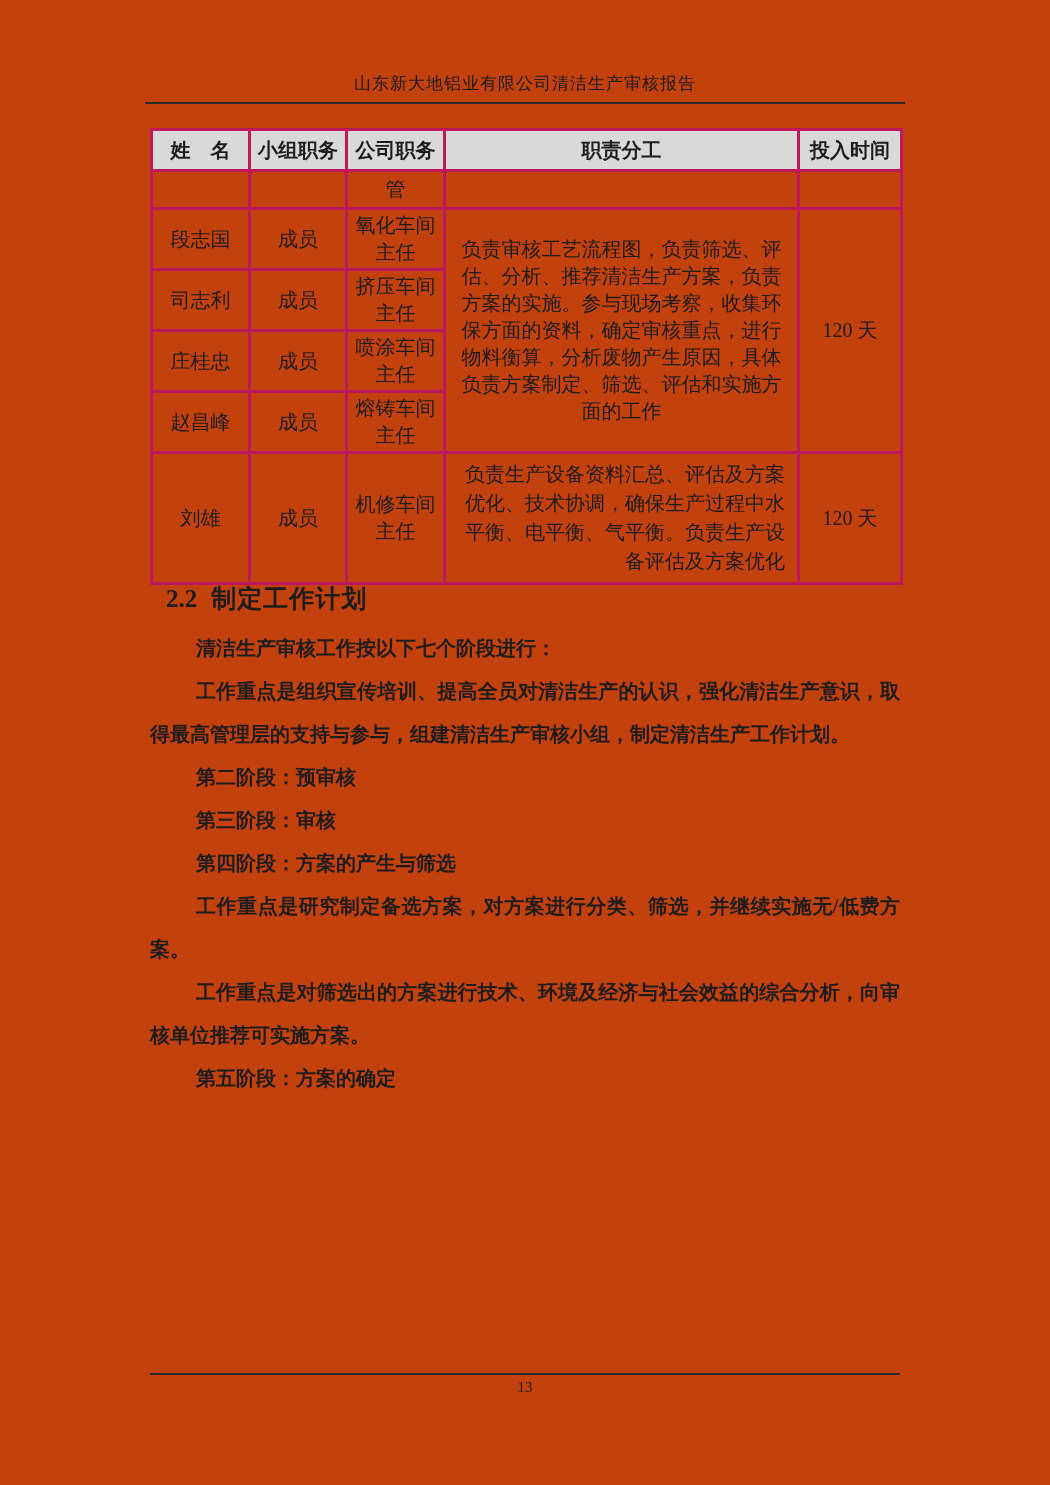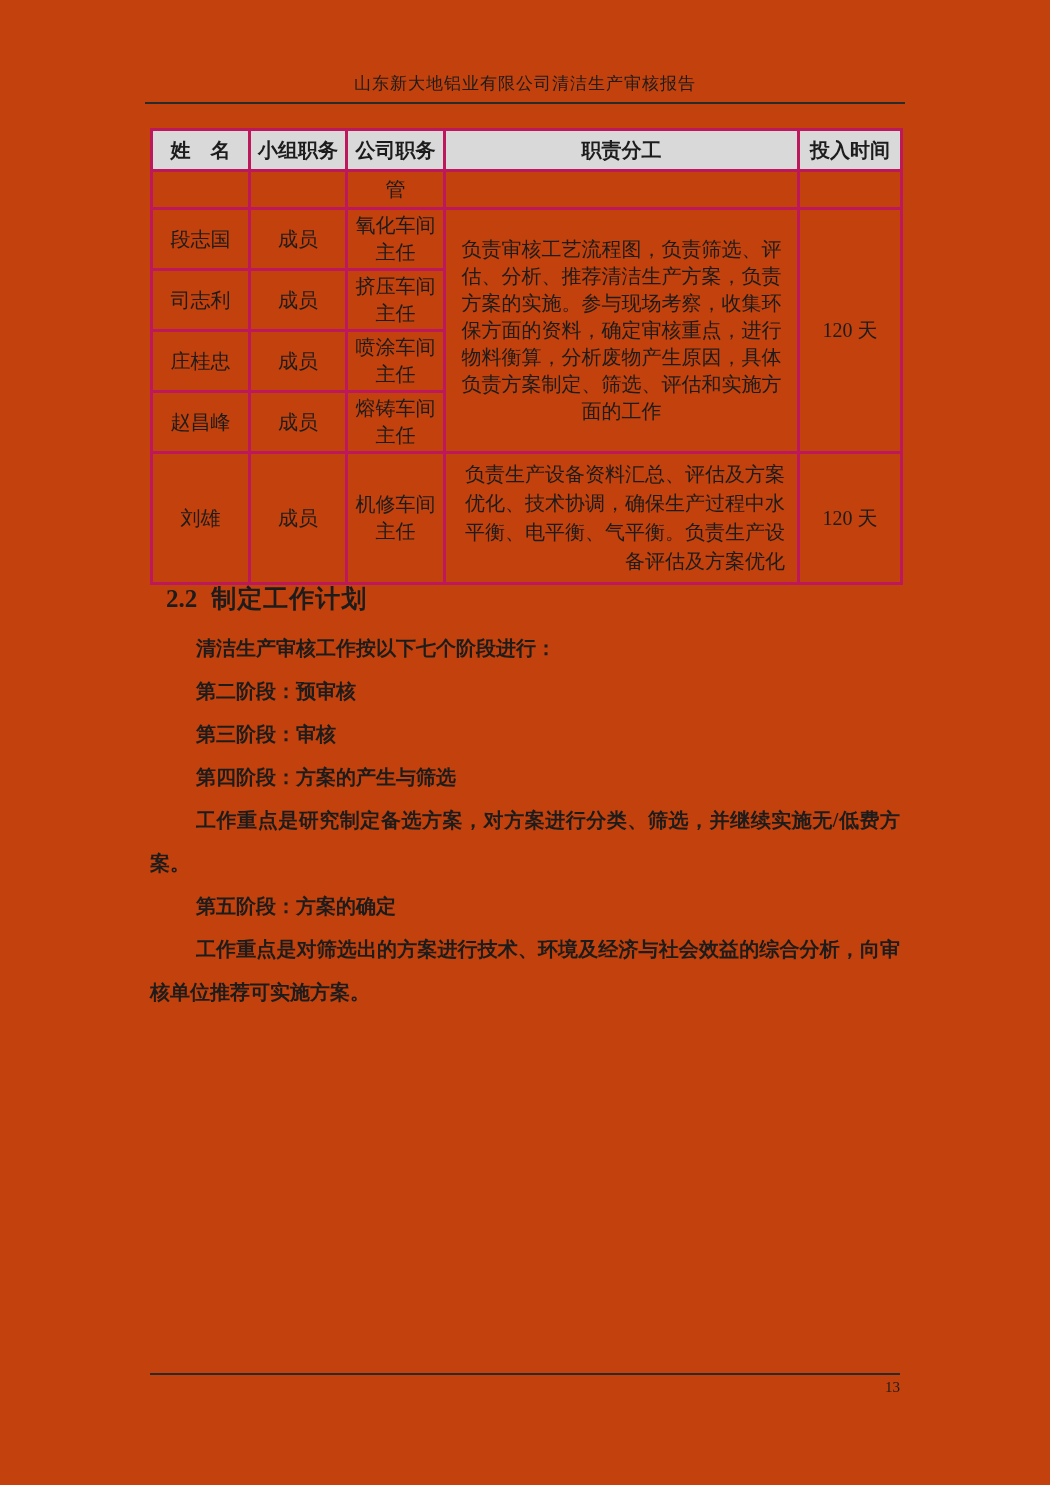--- a/index.html
+++ b/index.html
@@ -91,21 +91,21 @@
     text-justify: inter-character;
   }
   .body-text p { margin: 0; text-indent: 2.3em; font-weight: bold; }
 
   
   .doc-footer {
     position: absolute;
     top: 1373px;
     left: 150px;
     width: 750px;
-    text-align: right;
+    text-align: center;
   }
   .doc-footer .rule { border-top: 2px solid #2a2a2a; height: 0; }
   .doc-footer .page-num { font-size: 15px; padding-top: 4px; }
 </style>
 </head>
 <body>
 
 <div class="page">
 
   <div class="doc-header">
@@ -169,26 +169,27 @@
       </tr>
     </tbody>
   </table>
 
   <h2 class="section-heading">
     <span class="sec-num">2.2</span><span>制定工作计划</span>
   </h2>
 
   <div class="body-text">
     <p>清洁生产审核工作按以下七个阶段进行：</p>
+    <p>工作重点是组织宣传培训、提高全员对清洁生产的认识，强化清洁生产意识，取得最高管理层的支持与参与，组建清洁生产审核小组，制定清洁生产工作计划。</p>
     <p>第二阶段：预审核</p>
     <p>第三阶段：审核</p>
     <p>第四阶段：方案的产生与筛选</p>
     <p>工作重点是研究制定备选方案，对方案进行分类、筛选，并继续实施无/低费方案。</p>
+    <p>工作重点是对筛选出的方案进行技术、环境及经济与社会效益的综合分析，向审核单位推荐可实施方案。</p>
     <p>第五阶段：方案的确定</p>
-    <p>工作重点是对筛选出的方案进行技术、环境及经济与社会效益的综合分析，向审核单位推荐可实施方案。</p>
   </div>
 
   <div class="doc-footer">
     <div class="rule"></div>
     <div class="page-num">13</div>
   </div>
 
 </div>
 
 </body></html>

